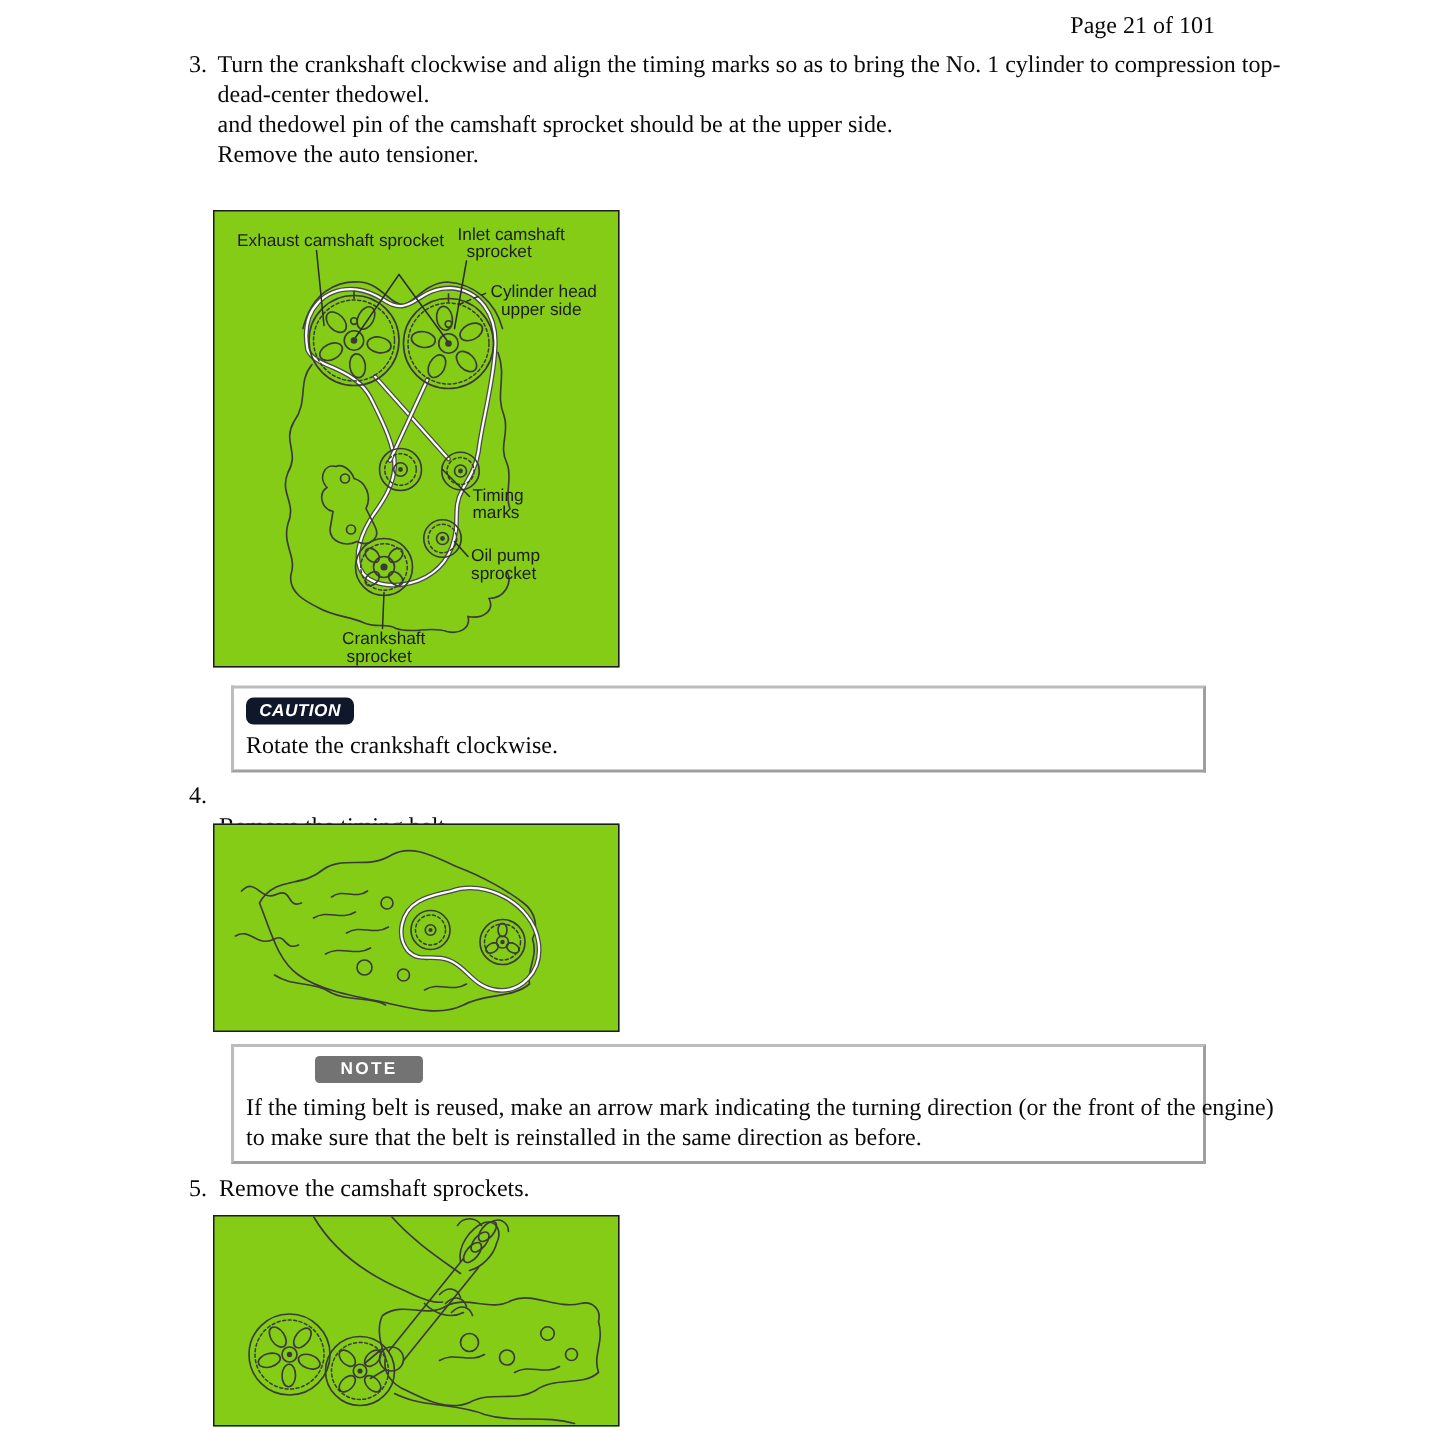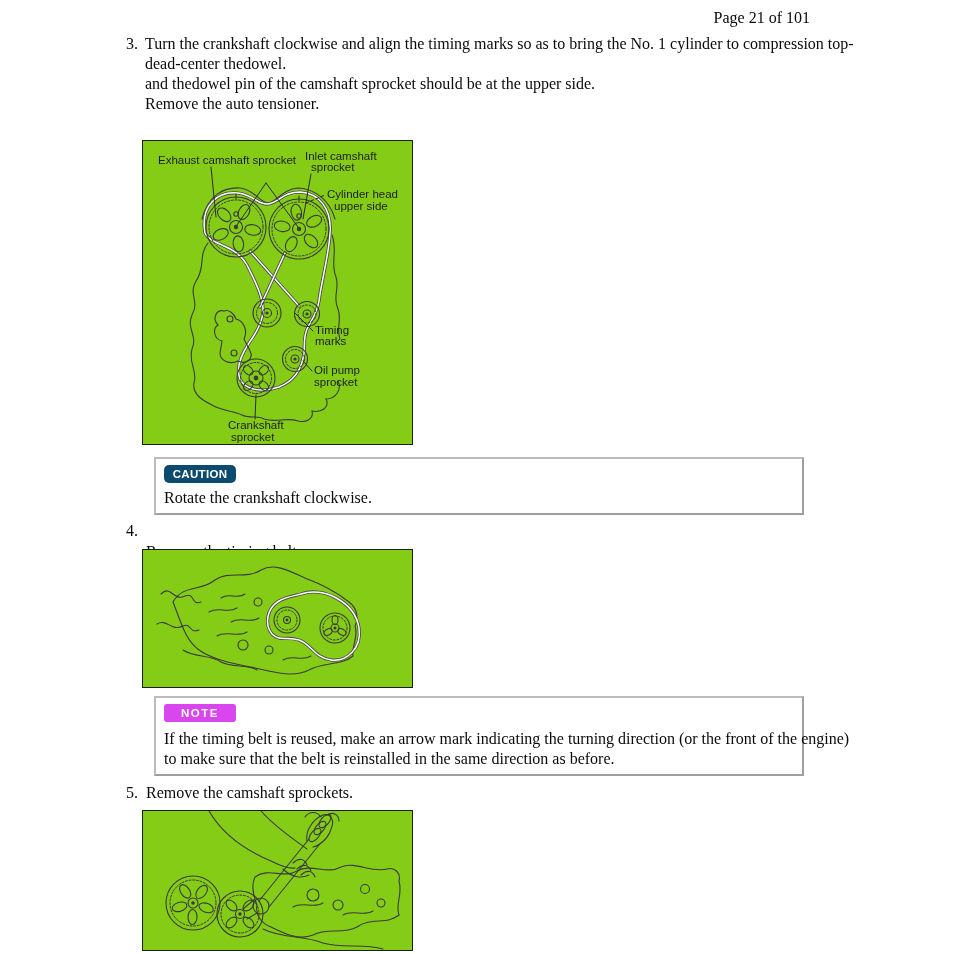--- a/index.html
+++ b/index.html
@@ -140,21 +140,21 @@
       <text class="lbl" x="172" y="193">Timing</text>
       <text class="lbl" x="172" y="204">marks</text>
       <text class="lbl" x="171" y="233">Oil pump</text>
       <text class="lbl" x="171" y="245">sprocket</text>
       <text class="lbl" x="85" y="288">Crankshaft</text>
       <text class="lbl" x="88" y="300">sprocket</text>
     </svg>
   </div>
 
   <div class="abs alert" style="left:154px;top:457px;width:646px;height:54px">
-    <span class="badge badge-caution" style="background-color: #0c4a6e;">CAUTION</span>
+    <span class="badge badge-caution" style="background-color: #0f172a; font-style: italic;">CAUTION</span>
     <div class="alert-body" style="top:29px">Rotate the crankshaft clockwise.</div>
   </div>
 
   <div class="abs step-num" style="left:126px;top:521px">4.</div>
   <div class="abs step-text" style="left:146px;top:542px">Remove the timing belt.</div>
 
   <div class="abs figure" style="left:142px;top:549px;width:269px;height:137px">
     <svg viewBox="0 0 269 137">
       <g class="sk">
         <path d="M30,52 C40,34 58,42 72,30 C86,20 102,30 118,20 C132,12 148,22 162,28 C178,34 196,44 206,52 C214,58 216,68 212,76 C216,88 208,96 210,106 C198,116 180,112 166,120 C150,128 130,122 112,118 C92,114 70,110 56,100 C42,90 38,72 30,52 Z"></path>
@@ -183,21 +183,21 @@
           <circle cx="144" cy="70" r="13"></circle>
             <circle class="teeth" cx="144" cy="70" r="10"></circle>
           <circle cx="144" cy="70" r="3.5"></circle>
             <circle class="dotfill" cx="144" cy="70" r="1.4"></circle>
         </g>
       </g>
     </svg>
   </div>
 
   <div class="abs alert" style="left:154px;top:696px;width:646px;height:76px">
-    <span class="badge badge-note" style="background-color: #d946ef;">NOTE</span>
+    <span class="badge badge-note" style="background-color: #737373; margin-left: 46px;">NOTE</span>
     <div class="alert-body tlines" style="top:31px">
         <div class="tline">If the timing belt is reused, make an arrow mark indicating the turning direction (or the front of the engine)</div>
         <div class="tline">to make sure that the belt is reinstalled in the same direction as before.</div>
       </div>
   </div>
 
   <div class="abs step-num" style="left:126px;top:783px">5.</div>
   <div class="abs step-text" style="left:146px;top:783px">Remove the camshaft sprockets.</div>
 
   <div class="abs figure" style="left:142px;top:810px;width:269px;height:139px">

